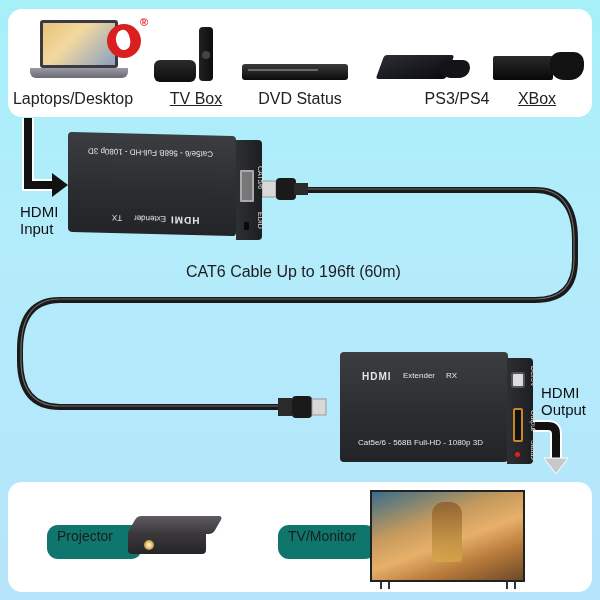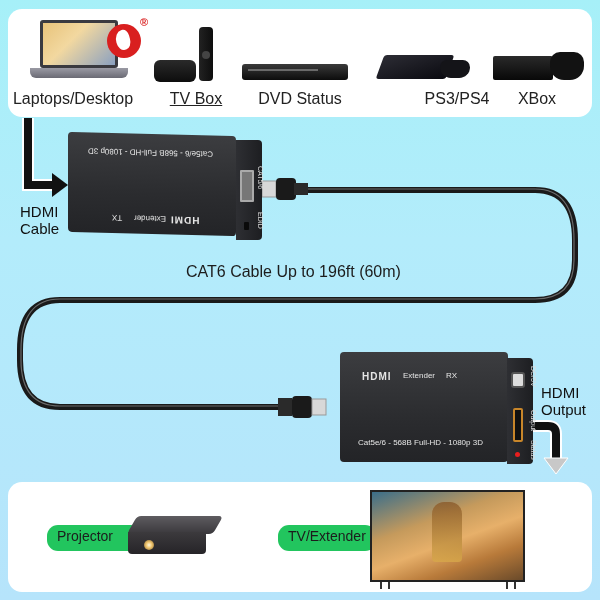--- a/index.html
+++ b/index.html
@@ -128,21 +128,21 @@
   
   .cable-svg { position: absolute; left: 0; top: 0; width: 600px; height: 600px; pointer-events: none; }
 
   .caption {
     position: absolute; font-size: 16px; color: #1c1c1c; white-space: nowrap;
   }
   .io-label { position: absolute; font-size: 15px; line-height: 17px; color: #111; }
 
   
   .pill {
-    position: absolute; height: 26px; border-radius: 11px; background: #22c55e;
+    position: absolute; height: 34px; border-radius: 11px; background: #0f766e;
     font-size: 14px; color: #1c1c1c; line-height: 22px; padding-left: 10px;
   }
   .projector {
     position: absolute; left: 128px; top: 516px; width: 92px; height: 40px;
   }
   .proj-top {
     position: absolute; left: 4px; top: 0; width: 86px; height: 18px;
     background: linear-gradient(#5e5c60, #3a383c); border-radius: 4px;
     transform: skewX(-30deg);
   }
@@ -198,21 +198,21 @@
 <div class="device">
   <div class="ps4-body"></div>
   <div class="ps4-pad"></div>
 </div>
 <span class="device-label" style="left:433px;top:90px;margin-left:24px;">PS3/PS4</span>
 
 <div class="device">
   <div class="xbox-body"></div>
   <div class="xbox-pad"></div>
 </div>
-<span class="device-label" style="left:537px;top:90px;">XBox</span>
+<span class="device-label" style="left:537px;top:90px;text-decoration:underline;">XBox</span>
 
 <svg class="cable-svg" viewBox="0 0 600 600">
 
   <path d="M28 118 L28 185 L55 185" fill="none" stroke="#fff" stroke-width="12"></path>
   <path d="M28 118 L28 185 L55 185" fill="none" stroke="#111" stroke-width="8"></path>
   <polygon points="52,173 68,185 52,197" fill="#111"></polygon>
 
   <path d="M305 190 L535 190 Q575 190 575 240 L575 260 Q575 300 535 300 L60 300 Q20 300 20 350 L20 360 Q20 407 60 407 L280 407" fill="none" stroke="#1a1a1a" stroke-width="6" stroke-linecap="round"></path>
   <path d="M305 189 L535 189 Q574 189 574 240 L574 260 Q574 299 535 299 L60 299 Q21 299 21 350 L21 360 Q21 406 60 406 L280 406" fill="none" stroke="#6a6a6a" stroke-width="1.2"></path>
 
@@ -224,21 +224,21 @@
   <rect x="292" y="396" width="20" height="22" rx="4" fill="#1a1a1a"></rect>
   <rect x="312" y="399" width="14" height="16" fill="#d8d8d8" stroke="#999"></rect>
 
   <path d="M525 426 L548 426 Q556 426 556 434 L556 458" fill="none" stroke="#fff" stroke-width="12"></path>
   <path d="M525 426 L548 426 Q556 426 556 434 L556 458" fill="none" stroke="#111" stroke-width="8"></path>
   <polygon points="544,458 568,458 556,474" fill="#c8c8c8" stroke="#fff" stroke-width="1"></polygon>
 </svg>
 
 <div class="io-label" style="left:20px;top:203px;">
   <div>HDMI</div>
-  <div>Cable</div>
+  <div>Input</div>
 </div>
 
 <div class="unit tx-unit">
   <span class="unit-text flip" style="left:20px;top:14px;">Cat5e/6 - 568B  Full-HD - 1080p 3D</span>
   <span class="unit-text flip hdmi-logo" style="left:102px;top:80px;">HDMI</span>
   <span class="unit-text flip" style="left:66px;top:80px;">Extender</span>
   <span class="unit-text flip" style="left:44px;top:80px;">TX</span>
 </div>
 <div class="tx-side"></div>
 <div class="rj45-port"></div>
@@ -272,19 +272,19 @@
 <div class="pill" style="left:47px;top:525px;width:95px;">
   <span>Projector</span>
 </div>
 <div class="projector">
   <div class="proj-top"></div>
   <div class="proj-front"></div>
   <div class="proj-lens"></div>
 </div>
 
 <div class="pill" style="left:278px;top:525px;width:98px;">
-  <span>TV/Extender</span>
+  <span>TV/Monitor</span>
 </div>
 <div class="tv">
   <div class="tv-screen"></div>
   <div class="tv-leg" style="left:10px;"></div>
   <div class="tv-leg" style="left:136px;"></div>
 </div>
 
 </body></html>

